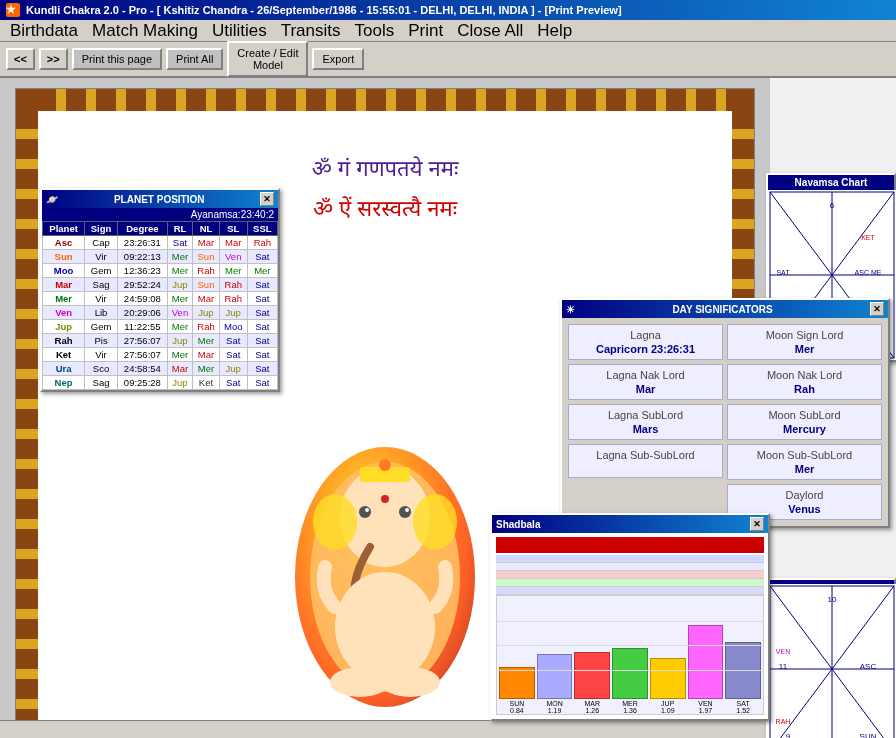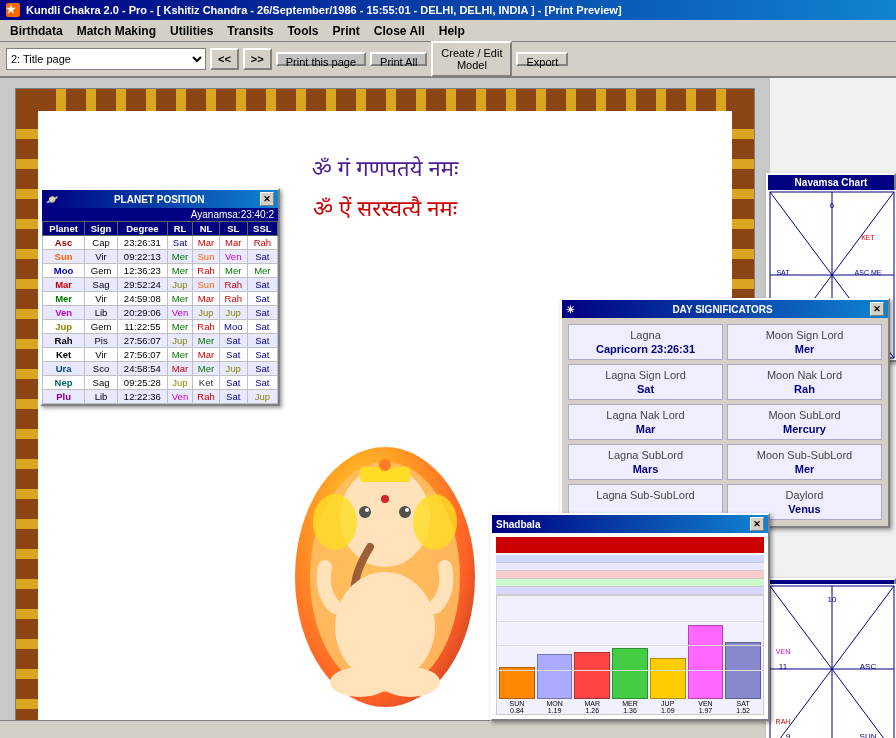--- a/index.html
+++ b/index.html
@@ -27,22 +27,21 @@
       border-bottom: 1px solid #808080;
       padding: 2px 4px;
       display: flex;
       align-items: center;
       height: 22px;
       gap: 2px;
     }
     .menu-item {
       padding: 2px 6px;
       cursor: pointer;
-      font-size: 12px;
-      font-weight: bold;
+      font-size: 17px;
     }
 
     
     #toolbar {
       background: #d4d0c8;
       border-bottom: 2px solid #808080;
       padding: 4px 6px;
       display: flex;
       align-items: center;
       height: 36px;
@@ -59,21 +58,21 @@
       height: 22px;
       padding: 2px 6px;
       background: #d4d0c8;
       border: 2px solid;
       border-color: #ffffff #808080 #808080 #ffffff;
       cursor: pointer;
       font-size: 11px;
       font-weight: bold;
     }
     .toolbar-btn {
-      height: 14px;
+      height: 22px;
       padding: 2px 8px;
       background: #d4d0c8;
       border: 2px solid;
       border-color: #ffffff #808080 #808080 #ffffff;
       cursor: pointer;
       font-size: 11px;
     }
     .toolbar-btn.primary {
       background: #c0c0c0;
     }
@@ -395,21 +394,20 @@
   <span class="menu-item">Match Making</span>
   <span class="menu-item">Utilities</span>
   <span class="menu-item">Transits</span>
   <span class="menu-item">Tools</span>
   <span class="menu-item">Print</span>
   <span class="menu-item">Close All</span>
   <span class="menu-item">Help</span>
 </div>
 
 <div id="toolbar">
-  <select id="page-select"><option>2: Title page</option></select>
   <button class="nav-btn">&lt;&lt;</button>
   <button class="nav-btn">&gt;&gt;</button>
   <button class="toolbar-btn primary">Print this page</button>
   <button class="toolbar-btn primary">Print All</button>
   <button class="toolbar-btn" style="height:36px; line-height:1.1;">
     <span style="white-space:pre;">Create / Edit
 Model</span>
   </button>
   <button class="toolbar-btn">Export</button>
 </div>
@@ -581,49 +579,36 @@
           </tr>
           <tr>
             <td style="color: rgb(0, 102, 102); font-weight: bold;">Nep</td>
             <td>Sag</td>
             <td>09:25:28</td>
             <td style="color: rgb(136, 136, 0);">Jup</td>
             <td style="color: rgb(51, 51, 51);">Ket</td>
             <td style="color: rgb(0, 0, 128);">Sat</td>
             <td style="color: rgb(0, 0, 128);">Sat</td>
           </tr>
-          <tr>
-            <td style="color: rgb(136, 0, 136); font-weight: bold;">Plu</td>
-            <td>Lib</td>
-            <td>12:22:36</td>
-            <td style="color: rgb(204, 0, 204);">Ven</td>
-            <td style="color: rgb(204, 0, 0);">Rah</td>
-            <td style="color: rgb(0, 0, 128);">Sat</td>
-            <td style="color: rgb(136, 136, 0);">Jup</td>
-          </tr>
         </tbody>
     </table>
   </div>
 
   <div id="day-sig-window">
     <div class="win-title">
       <span>☀</span>
       <span>DAY SIGNIFICATORS</span>
       <div class="win-close">✕</div>
     </div>
     <div class="day-sig-content">
 
       <div style="display:flex;flex-direction:column;gap:4px;">
         <div class="day-sig-item">
           <div class="day-sig-label">Lagna</div>
           <div class="day-sig-value">Capricorn  23:26:31</div>
-        </div>
-        <div class="day-sig-item">
-          <div class="day-sig-label">Lagna Sign Lord</div>
-          <div class="day-sig-value">Sat</div>
         </div>
         <div class="day-sig-item">
           <div class="day-sig-label">Lagna Nak Lord</div>
           <div class="day-sig-value">Mar</div>
         </div>
         <div class="day-sig-item">
           <div class="day-sig-label">Lagna SubLord</div>
           <div class="day-sig-value">Mars</div>
         </div>
         <div class="day-sig-item">

